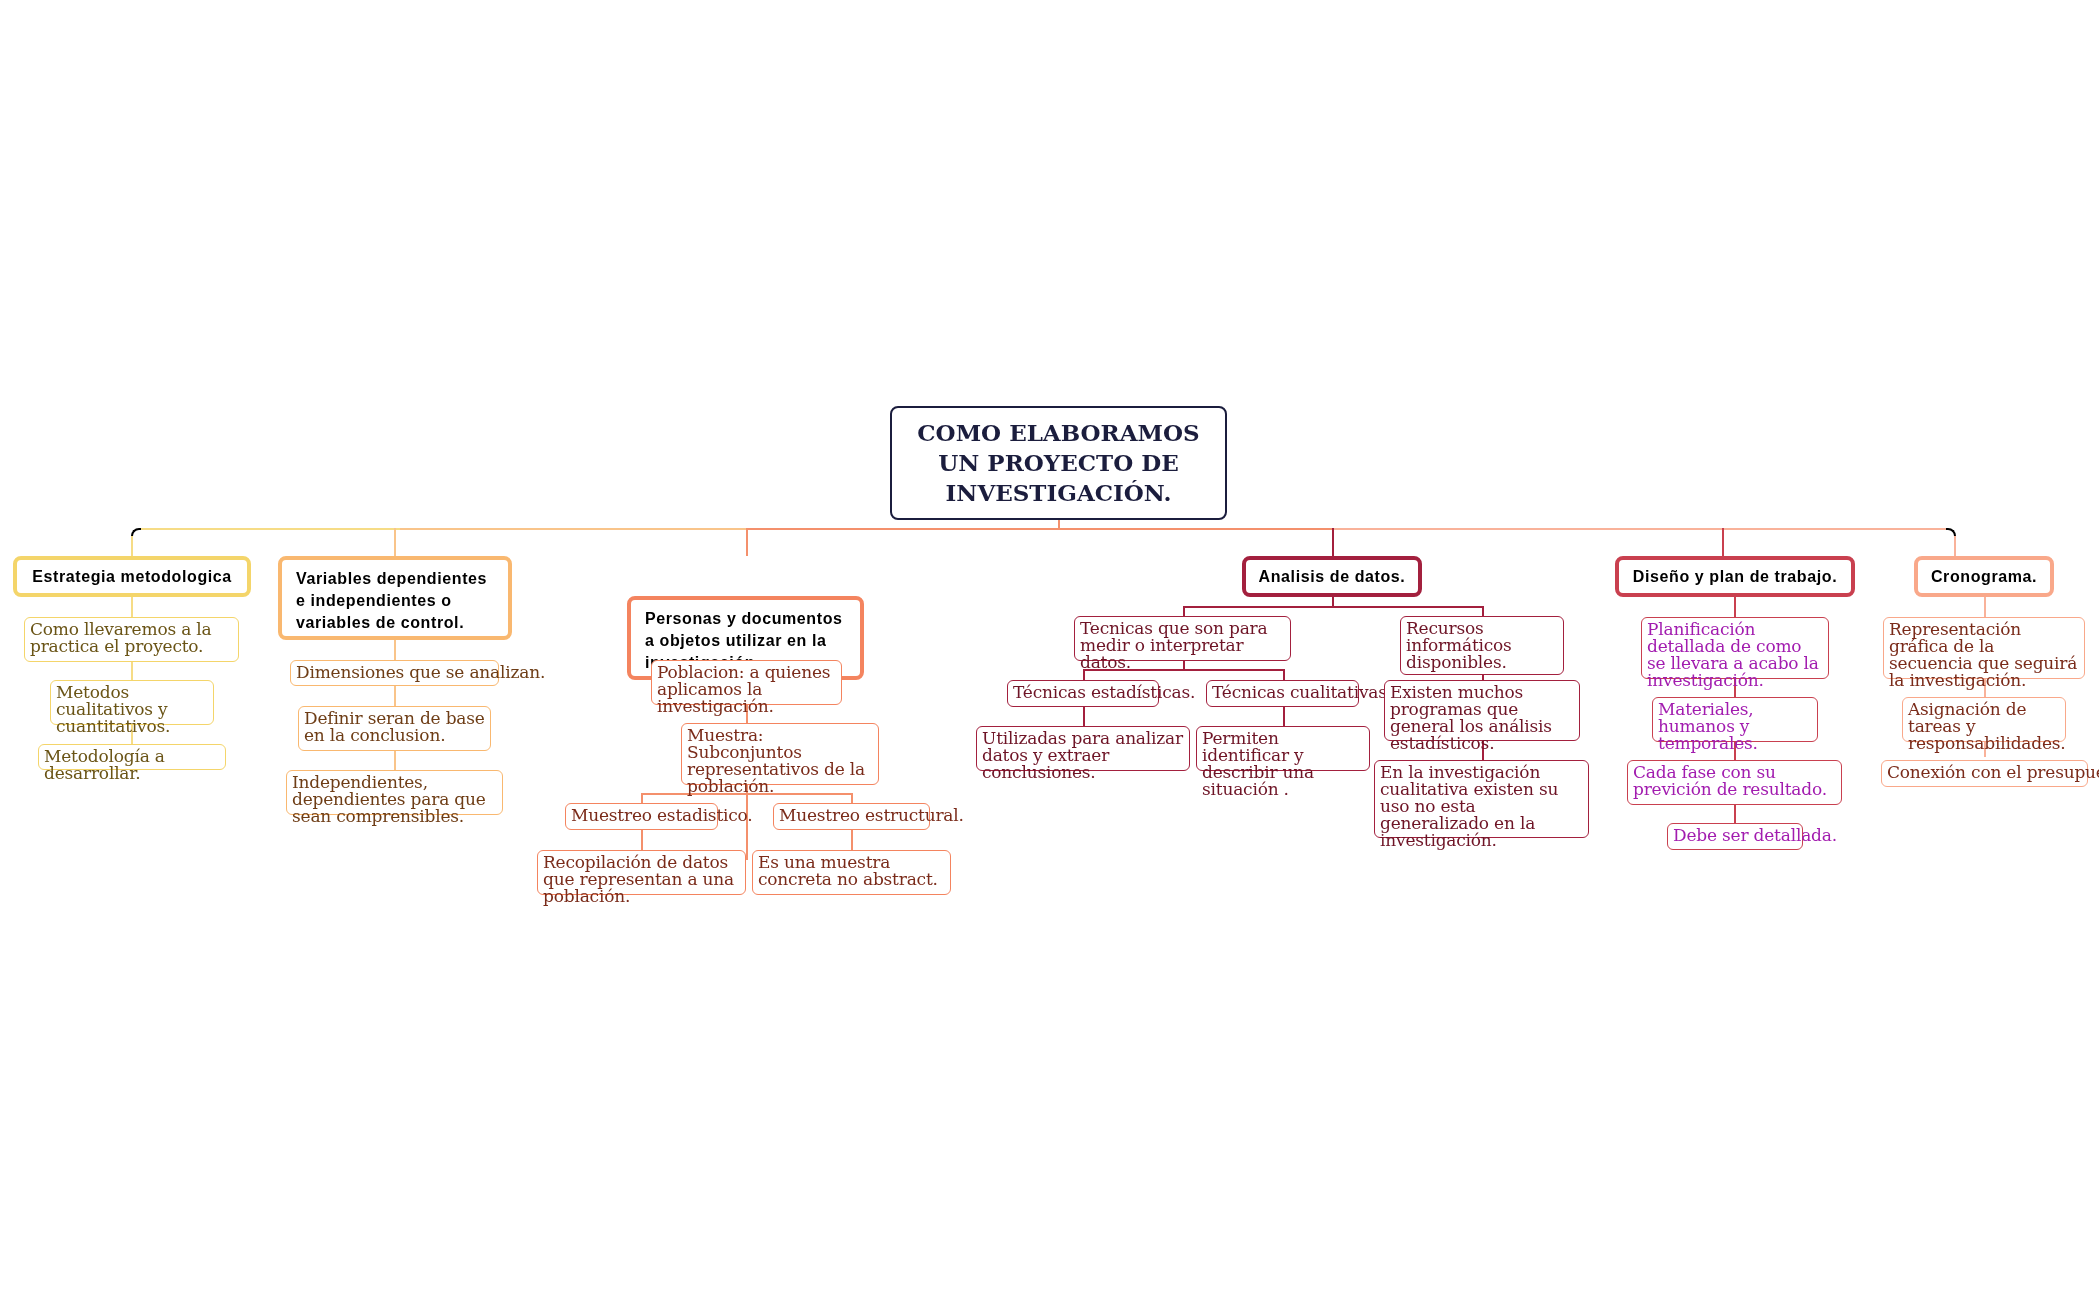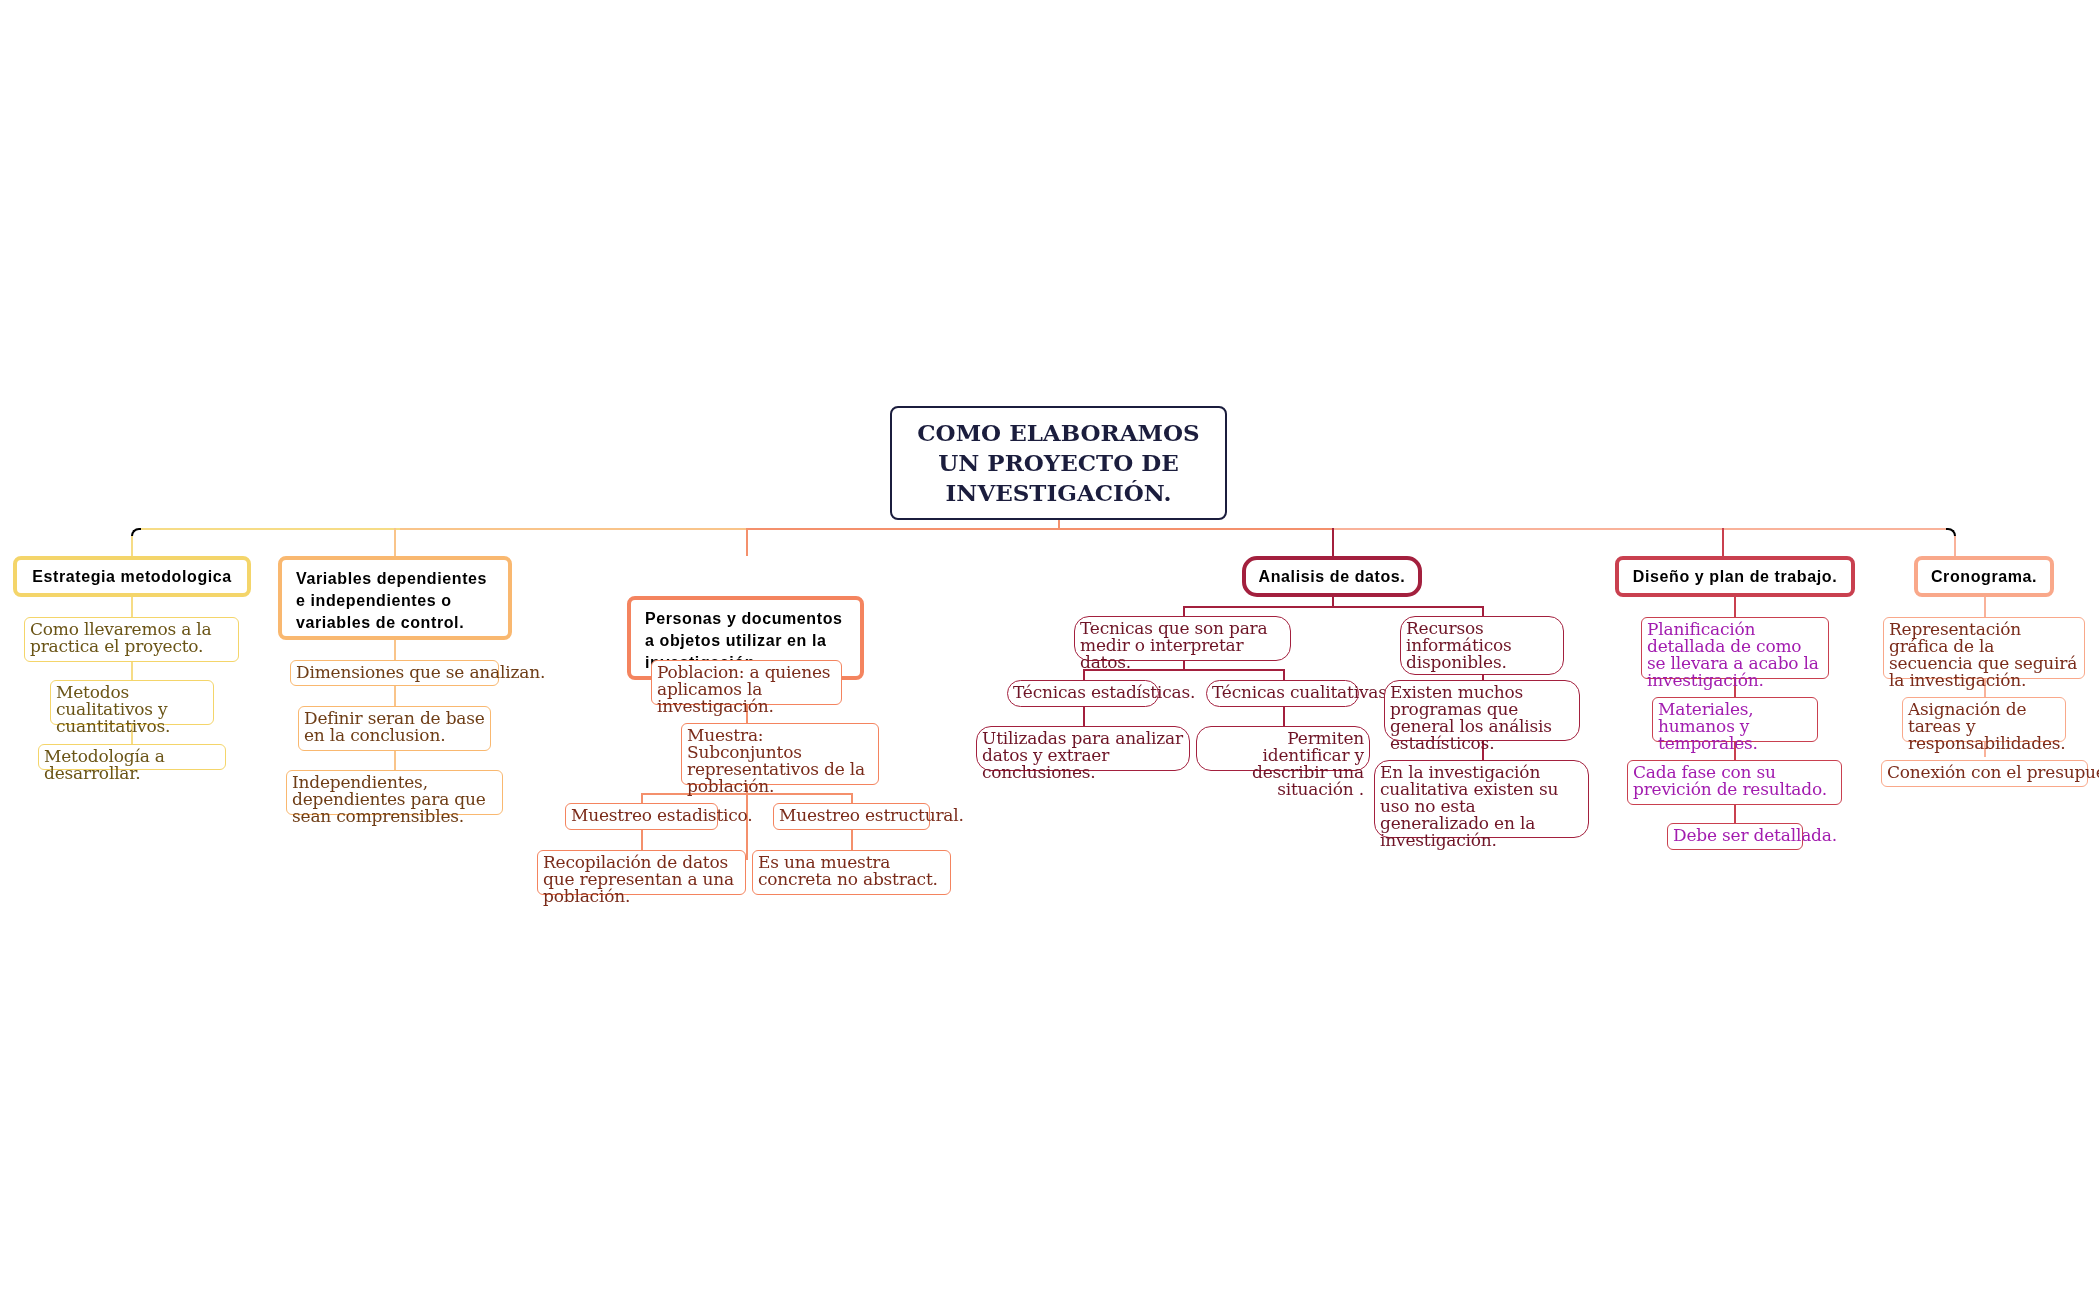--- a/index.html
+++ b/index.html
@@ -9,21 +9,21 @@
   .main { border: 4px solid; border-radius: 8px; color: #000; font-family: "Liberation Sans", sans-serif; font-weight: bold; font-size: 16px; letter-spacing: 0.6px; line-height: 22px; padding: 8px 14px; }
   .main.center { text-align: center; display: flex; align-items: center; justify-content: center; padding: 0 10px; }
   .sub { border: 1.5px solid; border-radius: 6px; font-family: "DejaVu Serif", serif; font-size: 17px; line-height: 17px; padding: 3px 5px; letter-spacing: -0.2px; }
   .line { position: absolute; }
   .h { height: 0; border-top: 2px solid; }
   .v { width: 0; border-left: 2px solid; }
   
   .c1 { border-color: #f4d56a; color: #6a5416; }
   .c2 { border-color: #f9b870; color: #6e3d16; }
   .c3 { border-color: #f4845f; color: #7a2b1a; }
-  .c4 { border-color: #a3203e; color: #6e1426; border-radius: 15px; }
+  .c4 { border-color: #a3203e; color: #6e1426; }
   .c5 { border-color: #c9404f; color: #a21caf; }
   .c6 { border-color: #f9a88a; color: #7a2b1a; }
   .main.c1, .main.c2, .main.c3, .main.c4, .main.c5, .main.c6 { color: #000; }
   .lc1 { border-color: #f6dc86; }
   .lc2 { border-color: #f9c48a; }
   .lc3 { border-color: #f4906c; }
   .lc4 { border-color: #a3203e; }
   .lc5 { border-color: #c9404f; }
   .lc6 { border-color: #f9b29a; }
   .corner-tl { position: absolute; width: 8px; height: 8px; border-top: 2px solid; border-left: 2px solid; border-top-left-radius: 8px; }
@@ -144,21 +144,21 @@
 <div class="node sub c4" style="left:1007px; top:680px; width:152px; height:27px; white-space:nowrap;">
   <span>Técnicas estadísticas.</span>
 </div>
 <div class="node sub c4" style="left:1206px; top:680px; width:153px; height:27px; white-space:nowrap;">
   <span>Técnicas cualitativas.</span>
 </div>
 <div class="node sub c4" style="left:976px; top:726px; width:214px; height:45px;">
   <span>Utilizadas para analizar datos y extraer conclusiones.</span>
 </div>
 <div class="node sub c4" style="left:1196px; top:726px; width:174px; height:45px; white-space:nowrap;">
-  <span style="white-space:normal; display:block;text-align:right;">Permiten identificar y describir una situación .</span>
+  <span style="white-space:normal; display:block;">Permiten identificar y describir una situación .</span>
 </div>
 <div class="node sub c4" style="left:1400px; top:616px; width:164px; height:59px;">
   <span>Recursos informáticos disponibles.</span>
 </div>
 <div class="node sub c4" style="left:1384px; top:680px; width:196px; height:61px;">
   <span>Existen muchos programas que general los análisis estadísticos.</span>
 </div>
 <div class="node sub c4" style="left:1374px; top:760px; width:215px; height:78px;">
   <span>En la investigación cualitativa existen su uso no esta generalizado en la investigación.</span>
 </div>

